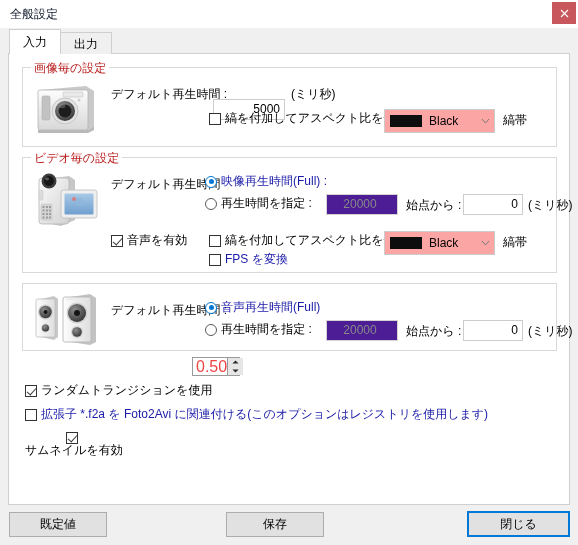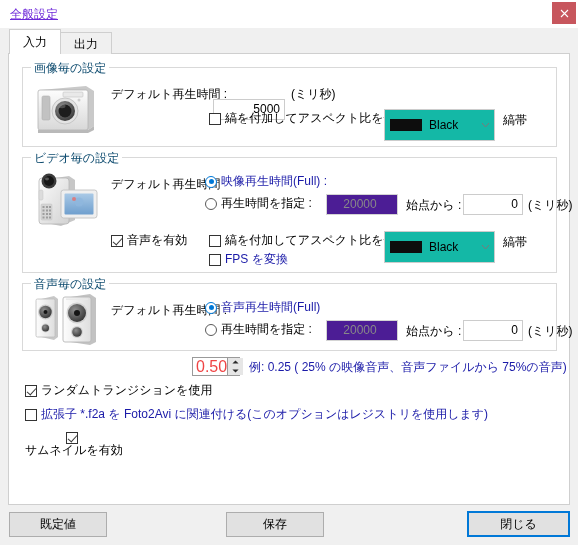--- a/index.html
+++ b/index.html
@@ -21,23 +21,22 @@
   #titlebar {
     height: 28px;
     background: #ffffff;
     position: relative;
     display: flex;
     align-items: center;
   }
   #titlebar-text {
     margin-left: 10px;
     font-size: 12px;
-    color: #6d28d9;
+    color: #0f172a;
     line-height: 1;
-    text-decoration: underline;
   }
   #close-button {
     position: absolute;
     right: 2px;
     top: 2px;
     width: 24px;
     height: 22px;
     background: #c7565d;
     display: flex;
     align-items: center;
@@ -96,21 +95,21 @@
     border: 1px solid #d9d9d9;
     box-sizing: border-box;
   }
   .groupbox > .gb-title {
     position: absolute;
     top: -8px;
     left: 8px;
     background: #ffffff;
     padding: 0 3px;
     font-size: 12px;
-    color: #0c4a6e;
+    color: #b91c1c;
     white-space: nowrap;
   }
 
   #gb-image { left: 13px; top: 13px; width: 535px; height: 80px; }
   #gb-video { left: 13px; top: 103px; width: 535px; height: 116px; }
   #gb-audio { left: 13px; top: 229px; width: 535px; height: 68px; }
 
   
   .lbl { position:absolute; font-size:12px; color:#000; white-space:nowrap; line-height:15px; }
   .lbl-blue { color:#1a1aa8; }
@@ -183,24 +182,24 @@
     left: 2.5px; top: 2.5px;
     width: 5px; height: 5px;
     border-radius: 50%;
     background: #0078d7;
   }
   .rad .rtext { font-size: 12px; line-height: 13px; }
 
   
   .combo {
     position: absolute;
-    height: 32px;
+    height: 24px;
     box-sizing: border-box;
     border: 1px solid #cccccc;
-    background: #14b8a6;
+    background: #fca5a5;
     display: flex;
     align-items: center;
     cursor: pointer;
   }
   .combo .swatch {
     width: 32px; height: 12px;
     margin-left: 5px;
     flex: 0 0 auto;
     border: 0;
   }
@@ -426,21 +425,20 @@
       <span class="chev">
         <svg width="9" height="6" viewBox="0 0 9 6">
             <path d="M1 1 L4.5 5 L8 1" stroke="#7a7a7a" stroke-width="1" fill="none"></path>
           </svg>
       </span>
     </div>
     <div class="lbl" style="left:480px; top:77px;">縞帯</div>
   </div>
 
   <div class="groupbox" id="gb-audio">
-    <div class="gb-title">音声毎の設定</div>
 
     <svg class="devicon" style="left:5px; top:8px;" width="76" height="54" viewBox="0 0 76 54">
       <defs>
         <linearGradient id="spkG" x1="0" y1="0" x2="1" y2="0">
           <stop offset="0" stop-color="#fdfdfd"></stop>
             <stop offset="1" stop-color="#dedede"></stop>
         </linearGradient>
         <radialGradient id="coneG" cx="0.38" cy="0.33" r="0.8">
           <stop offset="0" stop-color="#8f8f8f"></stop>
             <stop offset="1" stop-color="#2b2b2b"></stop>
@@ -493,21 +491,20 @@
           </svg>
       </span>
       <span class="dn">
         <svg width="7" height="4" viewBox="0 0 7 4">
             <path d="M3.5 3.6 L0.4 0.4 L6.6 0.4 Z" fill="#2b2b2b"></path>
           </svg>
       </span>
     </span>
   </div>
 
-  <div class="lbl lbl-blue" style="left:240px; top:306px;">例: 0.25 ( 25% の映像音声、音声ファイルから 75%の音声)</div>
 
   <div class="chk" style="left:16px; top:330px;">
     <span class="box checked"></span>
     <span class="ctext">ランダムトランジションを使用</span>
   </div>
 
   <div class="chk" style="left:16px; top:354px;">
     <span class="box"></span>
     <span class="ctext lbl-blue">拡張子 *.f2a を Foto2Avi に関連付ける(このオプションはレジストリを使用します)</span>
   </div>

